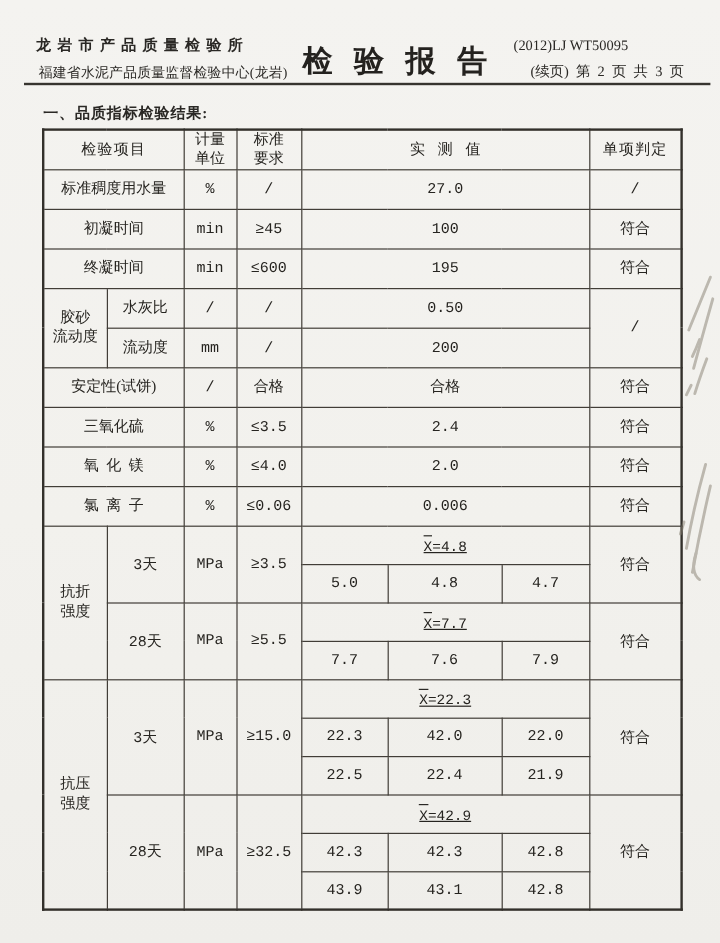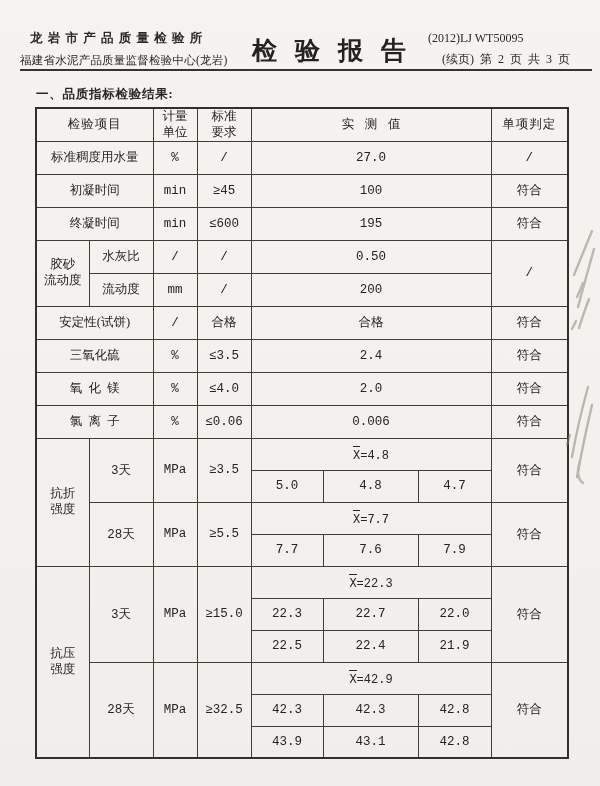--- a/index.html
+++ b/index.html
@@ -10,21 +10,21 @@
     color:#2a2825;
     -webkit-font-smoothing:antialiased;
   }
   .abs{position:absolute;}
   
   .org1{
     top:30px;left:30px;width:212px;text-align:left;
     font-size:12.5px;font-weight:600;letter-spacing:.42em;white-space:nowrap;
   }
   .org2{
-    top:53px;left:20px;width:232px;text-align:left;
+    top:53px;left:20px;width:232px;text-align:center;
     font-size:11.5px;font-weight:500;letter-spacing:.02em;white-space:nowrap;
   }
   .title{
     top:34px;left:252px;
     font-size:25px;font-weight:bold;letter-spacing:.72em;white-space:nowrap;
     font-family:"DejaVu Sans","Liberation Sans",sans-serif;
     color:#24221f;
   }
   .report-no{
     top:31px;left:428px;width:156px;text-align:left;
@@ -59,21 +59,21 @@
   .cjk{letter-spacing:.08em;}
   .sp{letter-spacing:.5em;text-indent:.5em;}
   .num{
     font-family:"Liberation Mono","DejaVu Sans Mono",monospace;
     font-size:12px;letter-spacing:0;
   }
   .measured-head{letter-spacing:.85em;text-indent:.85em;}
   .mean-text{
     position:relative;display:inline-block;
     font-family:"Liberation Mono","DejaVu Sans Mono",monospace;
-    font-size:12px;padding-top:4px;
+    font-size:12px;padding-top:4px;text-decoration:underline;
   }
   .mean-text::before{
     content:"";position:absolute;top:1px;left:0;width:1ch;
     border-top:1.5px solid #2a2825;
   }
   
   .artifacts{pointer-events:none;}
 </style>
 </head>
 <body>
@@ -212,21 +212,21 @@
     <td rowspan="6" class="twoline">抗压
 强度</td>
     <td rowspan="3" class="num">3天</td>
     <td rowspan="3" class="num">MPa</td>
     <td rowspan="3" class="num">≥15.0</td>
     <td colspan="3"><span class="mean-text">X=22.3</span></td>
     <td rowspan="3">符合</td>
   </tr>
   <tr class="rs">
     <td class="num">22.3</td>
-    <td class="num">22.7</td>
+    <td class="num">42.0</td>
     <td class="num">22.0</td>
   </tr>
   <tr class="rs">
     <td class="num">22.5</td>
     <td class="num">22.4</td>
     <td class="num">21.9</td>
   </tr>
   <tr class="rs">
     <td rowspan="3" class="num">28天</td>
     <td rowspan="3" class="num">MPa</td>

